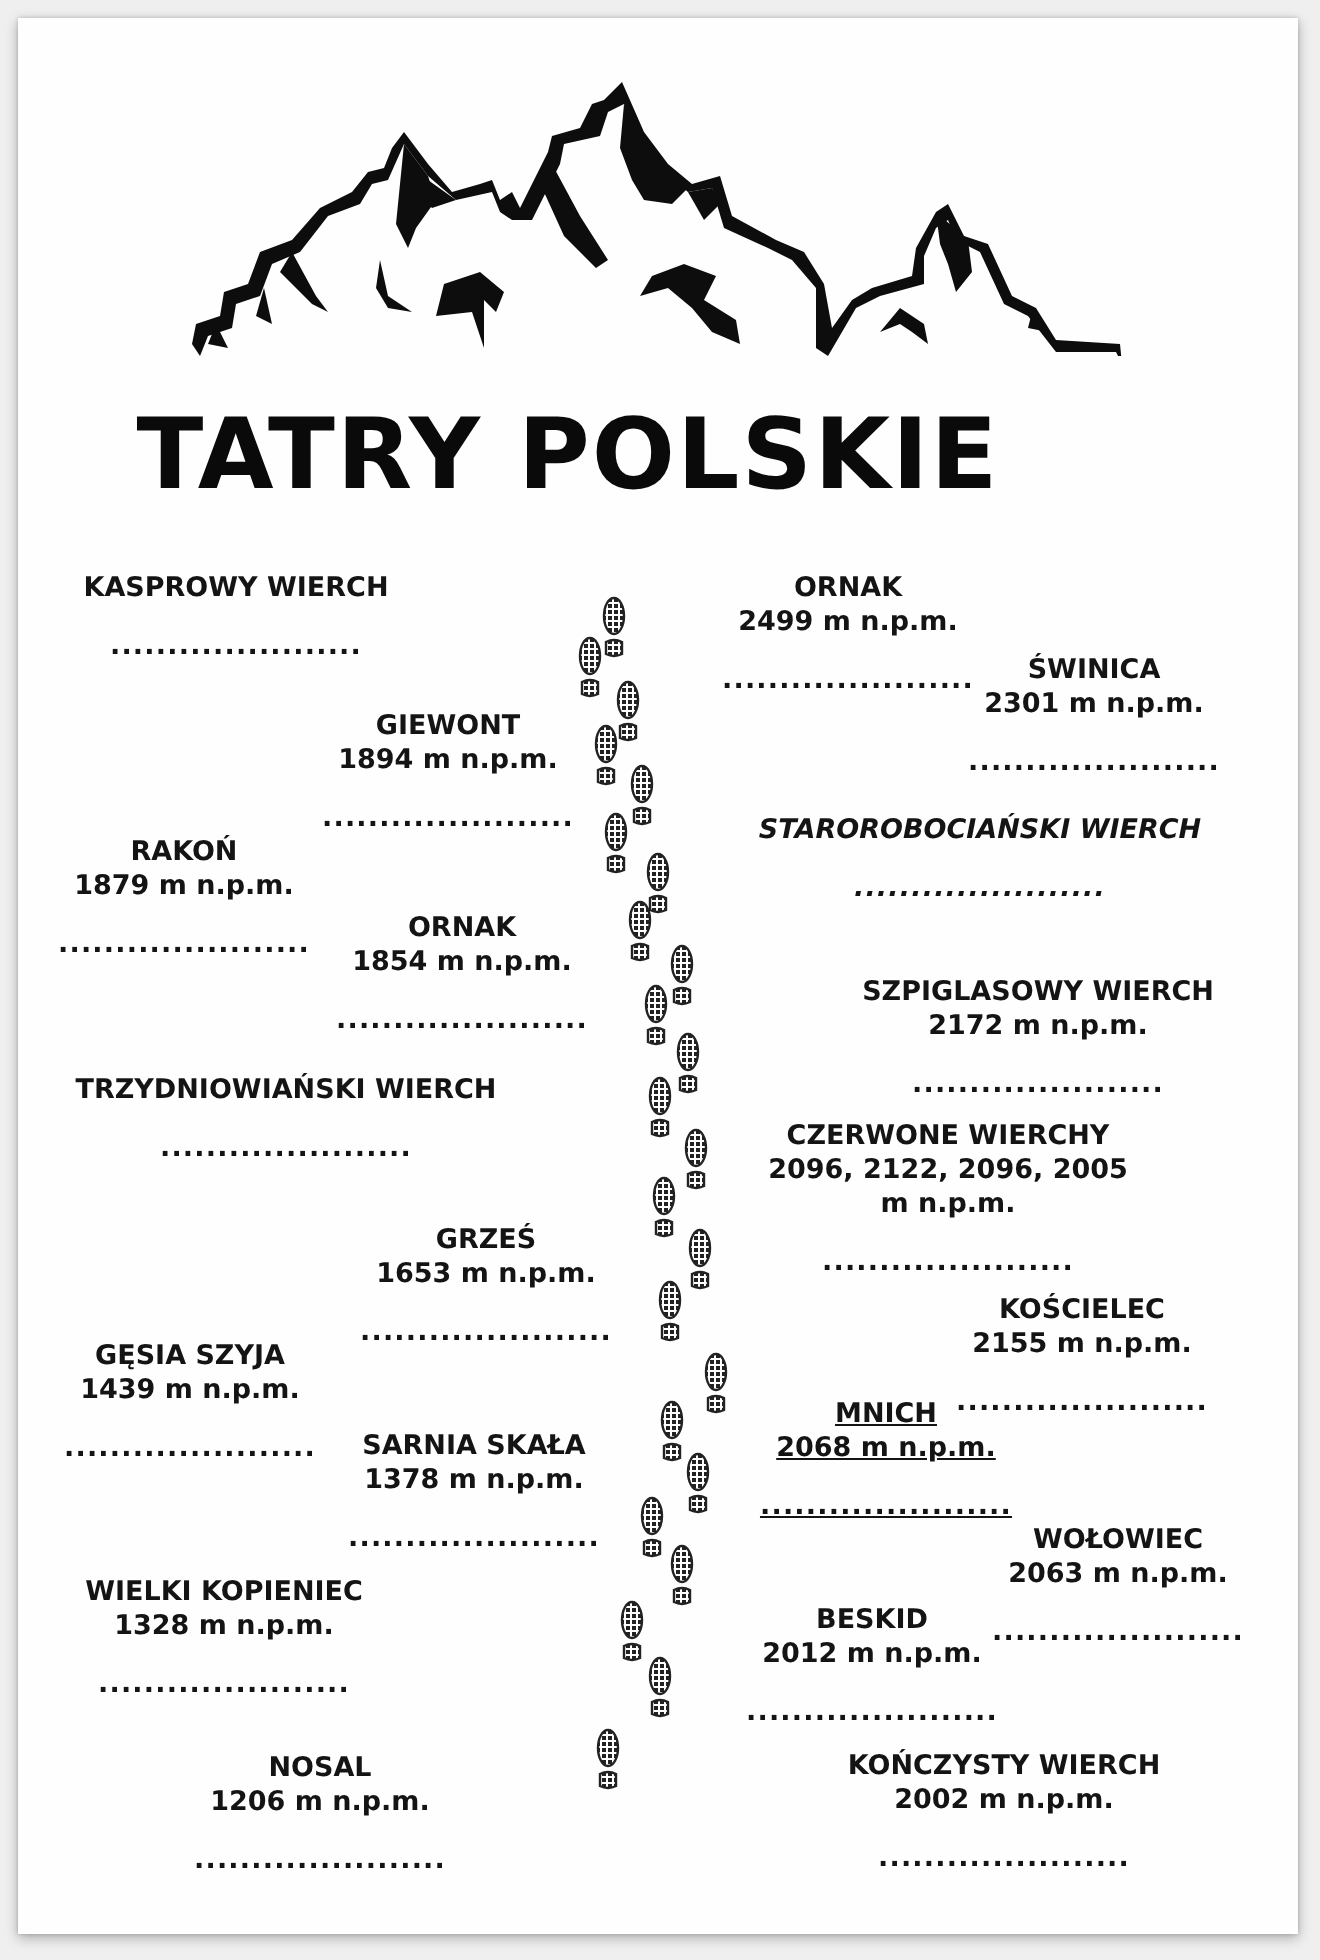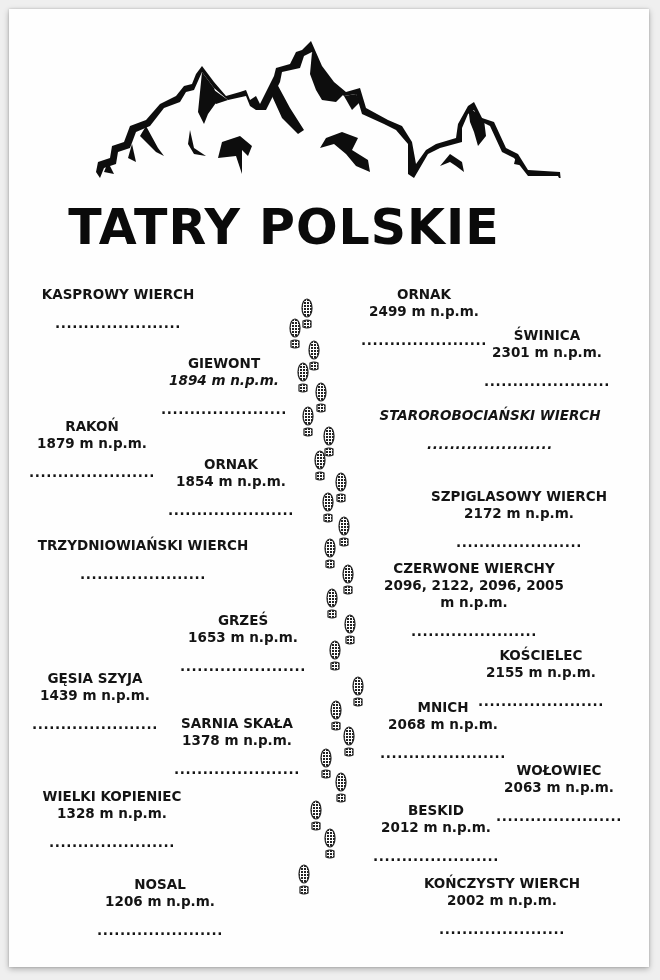--- a/index.html
+++ b/index.html
@@ -92,21 +92,21 @@
   </g>
 </svg>
 
 <div id="peaks">
     <div class="peak" style="left: 118px; top: 286px;">
       <div>KASPROWY WIERCH</div>
       <span class="dots">......................</span>
     </div>
     <div class="peak" style="left: 224px; top: 355px;">
       <div>GIEWONT</div>
-      <div style="white-space: pre-line; font-style: italic;">1894 m n.p.m.</div>
+      <div style="white-space: pre-line;">1894 m n.p.m.</div>
       <span class="dots">......................</span>
     </div>
     <div class="peak" style="left: 92px; top: 418px;">
       <div>RAKOŃ</div>
       <div style="white-space: pre-line;">1879 m n.p.m.</div>
       <span class="dots">......................</span>
     </div>
     <div class="peak" style="left: 231px; top: 456px;">
       <div>ORNAK</div>
       <div style="white-space: pre-line;">1854 m n.p.m.</div>
@@ -164,21 +164,21 @@
       <div>CZERWONE WIERCHY</div>
       <div style="white-space: pre-line;">2096, 2122, 2096, 2005
 m n.p.m.</div>
       <span class="dots">......................</span>
     </div>
     <div class="peak" style="left: 541px; top: 647px;">
       <div>KOŚCIELEC</div>
       <div style="white-space: pre-line;">2155 m n.p.m.</div>
       <span class="dots">......................</span>
     </div>
-    <div class="peak" style="left: 443px; top: 699px;">
+    <div class="peak" style="left: 443px; top: 699px; text-decoration: underline;">
       <div>MNICH</div>
       <div style="white-space: pre-line;">2068 m n.p.m.</div>
       <span class="dots">......................</span>
     </div>
     <div class="peak" style="left: 559px; top: 762px;">
       <div>WOŁOWIEC</div>
       <div style="white-space: pre-line;">2063 m n.p.m.</div>
       <span class="dots">......................</span>
     </div>
     <div class="peak" style="left: 436px; top: 802px;">

